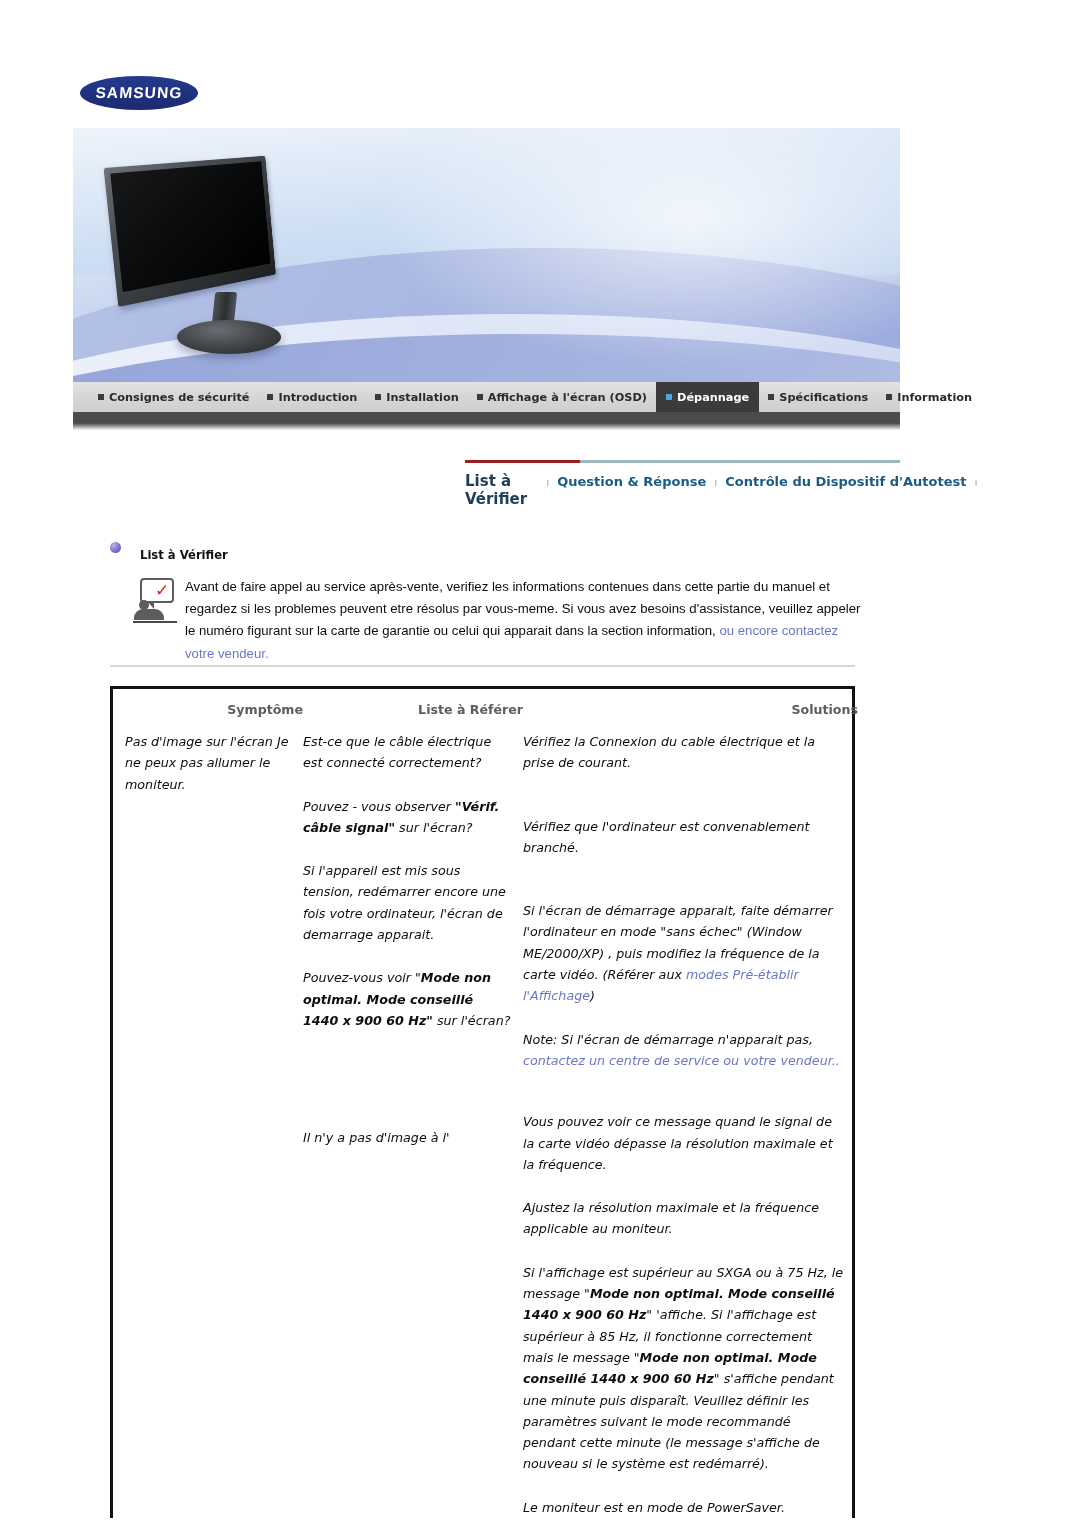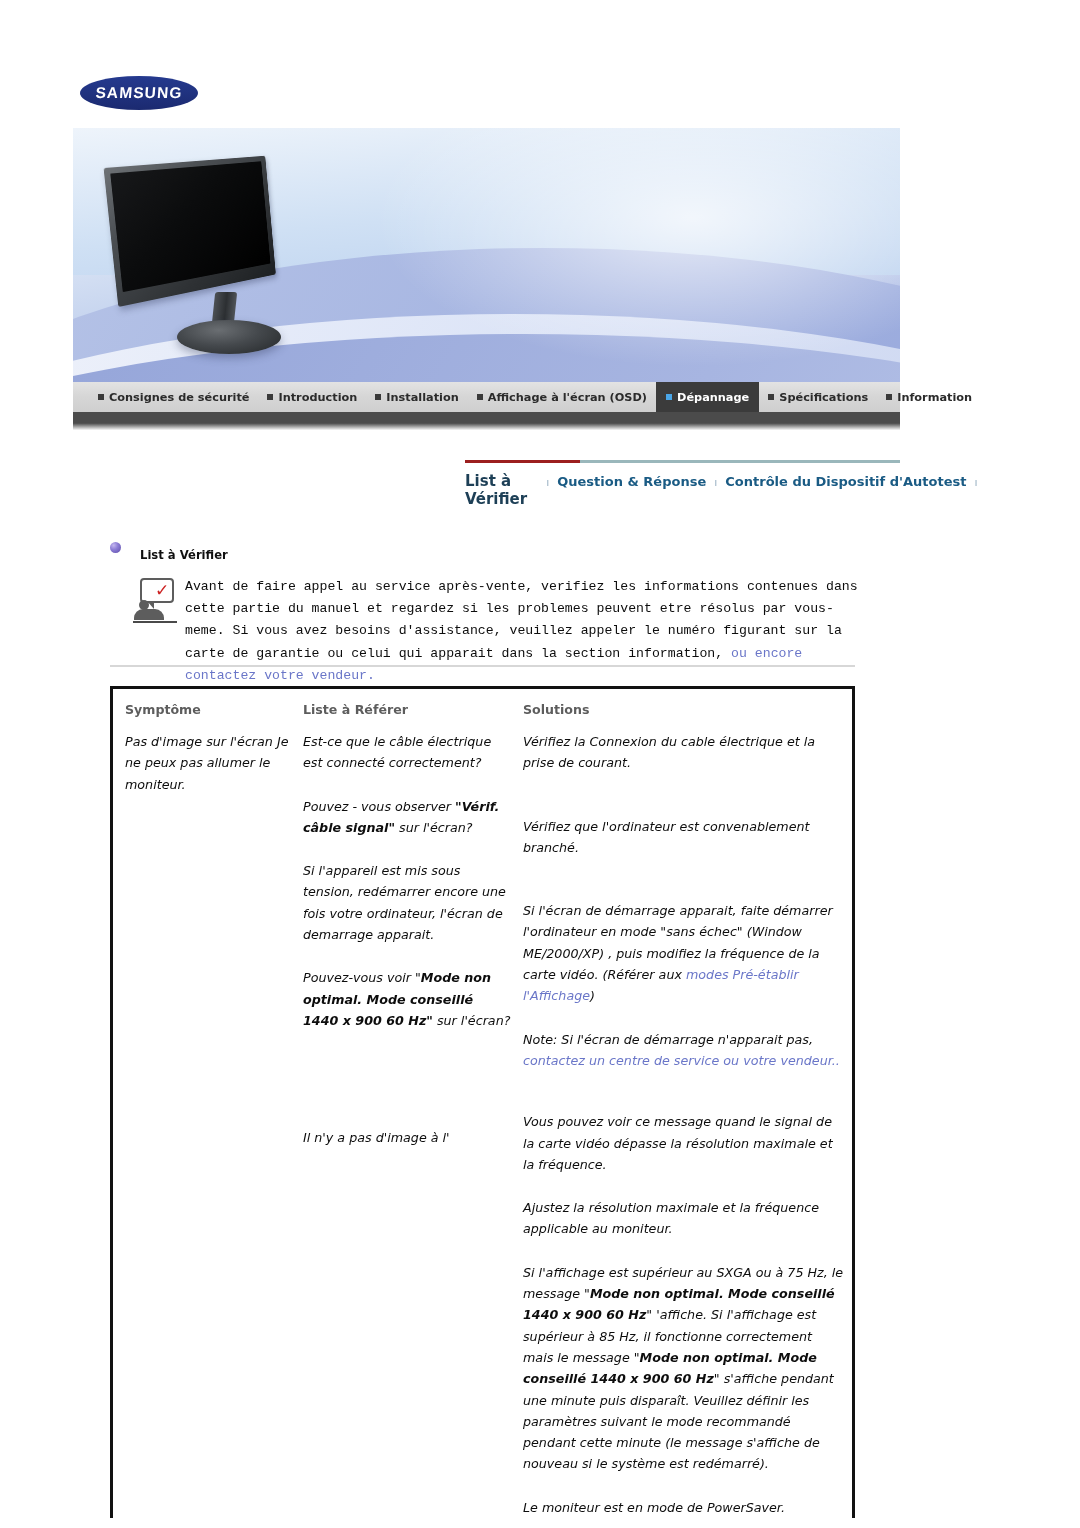--- a/index.html
+++ b/index.html
@@ -321,21 +321,21 @@
     left: 0; top: 43px;
     width: 44px; height: 2px;
     background: #4a4a4a;
   }
 
   #intro {
     position: absolute;
     left: 185px;
     top: 576px;
     width: 685px;
-    font-family: Liberation Mono, monospace;
+    font-family: Liberation Sans, sans-serif;
     font-size: 13.2px;
     line-height: 22.2px;
     color: #0d0d0d;
   }
   #intro .link { color: #6a76c8; }
 
   
   #table-rule {
     position: absolute;
     left: 110px;
@@ -358,21 +358,21 @@
   #tbl table {
     width: 100%;
     border-collapse: collapse;
     table-layout: fixed;
   }
   #tbl th {
     font-family: "DejaVu Sans", sans-serif;
     font-size: 12.6px;
     font-weight: bold;
     color: #5d5d5d;
-    text-align: left;
+    text-align: right;
     padding: 13px 0 14px 0;
   }
   #tbl td {
     vertical-align: top;
     font-family: "DejaVu Sans", sans-serif;
     font-size: 12.7px;
     line-height: 21.3px;
     color: #0d0d0d;
     padding: 0 12px 0 0;
   }

